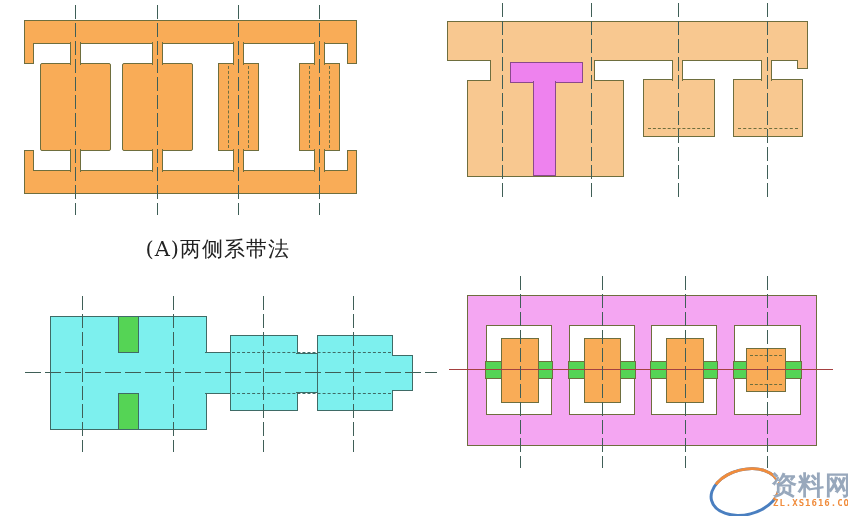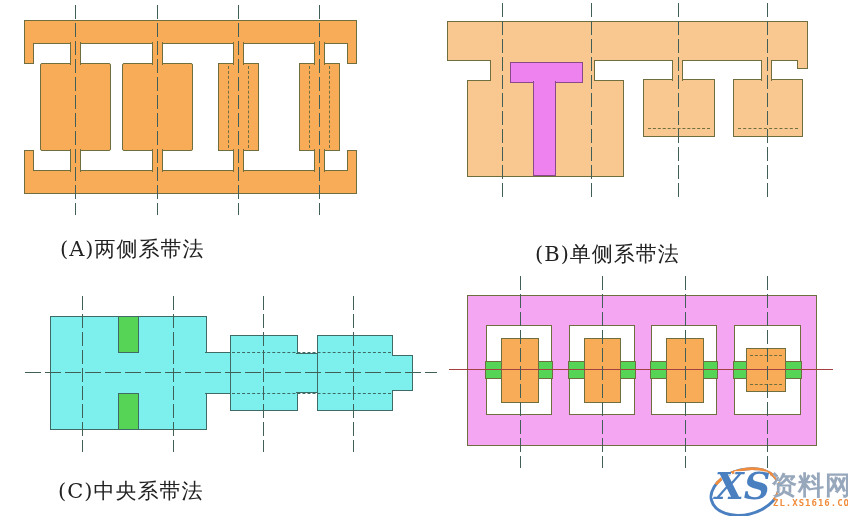--- a/index.html
+++ b/index.html
@@ -24,21 +24,21 @@
   .vl{position:absolute;width:1px;
       background-image:repeating-linear-gradient(to bottom,var(--centerline) 0 14px,rgba(0,0,0,0) 14px 18px);}
   .hlc{position:absolute;height:1px;
       background-image:repeating-linear-gradient(to right,var(--centerline) 0 16px,rgba(0,0,0,0) 16px 20px);}
   .rl{position:absolute;height:1px;background:var(--redline);}
   .dash-h{position:absolute;height:0;border-top:1px dashed var(--outline);}
   .dash-v{position:absolute;width:0;border-left:1px dashed var(--outline);}
   .c-dash{border-color:var(--outlineCy);}
   
   .cap{position:absolute;font-family:"DejaVu Serif","Liberation Serif",serif;
-       font-size:21px;color:var(--captionColor);text-align:left;letter-spacing:1px;white-space:nowrap;}
+       font-size:21px;color:var(--captionColor);text-align:right;letter-spacing:1px;white-space:nowrap;}
   
   #wm{position:absolute;left:695px;top:460px;width:153px;height:56px;}
   .wm-ell{position:absolute;left:14px;top:8px;width:66px;height:42px;border-radius:50%;
           border:3px solid var(--wmBlue);transform:rotate(-14deg);}
   .wm-ell2{position:absolute;left:14px;top:8px;width:66px;height:42px;border-radius:50%;
           border:3px solid transparent;border-top-color:var(--wmOrange);border-right-color:var(--wmOrange);
           transform:rotate(-14deg);}
   .wm-xs{position:absolute;left:20px;top:4px;font-family:"DejaVu Serif","Liberation Serif",serif;
          font-size:37px;font-style:italic;font-weight:bold;color:var(--wmBlue);
          text-shadow:1px 1px 0 #fff,-1px -1px 0 #ffffffcc;}
@@ -103,41 +103,39 @@
     <div class="sh f-pe b-lr" style="left:672px;top:60px;width:11px;height:21px;"></div>
     <div class="sh f-pe b-lr" style="left:761px;top:60px;width:11px;height:21px;"></div>
     <div class="dash-h" style="left:648px;top:128px;width:62px;"></div>
     <div class="dash-h" style="left:738px;top:128px;width:60px;"></div>
 
     <div class="vl" style="left:502px;top:3px;height:197px;"></div>
     <div class="vl" style="left:591px;top:3px;height:197px;"></div>
     <div class="vl" style="left:678px;top:3px;height:197px;"></div>
     <div class="vl" style="left:767px;top:3px;height:197px;"></div>
   </div>
-  <div class="cap" style="left:535px;top:240px;width:220px;">(B)单侧系带法</div>
 
   <div>
     <div class="sh f-cy" style="left:50px;top:316px;width:157px;height:114px;"></div>
     <div class="sh f-cy b-tb" style="left:205px;top:352px;width:27px;height:42px;"></div>
     <div class="sh f-cy" style="left:230px;top:335px;width:68px;height:76px;"></div>
     <div class="sh f-cy b-tb" style="left:296px;top:353px;width:23px;height:40px;"></div>
     <div class="sh f-cy" style="left:317px;top:335px;width:76px;height:76px;"></div>
     <div class="sh f-cy no-l" style="left:392px;top:355px;width:21px;height:36px;"></div>
     <div class="sh f-gr2" style="left:118px;top:316px;width:21px;height:37px;"></div>
     <div class="sh f-gr2" style="left:118px;top:393px;width:21px;height:37px;"></div>
     <div class="dash-h c-dash" style="left:232px;top:352px;width:159px;"></div>
     <div class="dash-h c-dash" style="left:232px;top:393px;width:159px;"></div>
 
     <div class="hlc" style="left:25px;top:372px;width:412px;"></div>
     <div class="vl" style="left:82px;top:296px;height:156px;"></div>
     <div class="vl" style="left:173px;top:296px;height:156px;"></div>
     <div class="vl" style="left:263px;top:296px;height:156px;"></div>
     <div class="vl" style="left:353px;top:296px;height:156px;"></div>
   </div>
-  <div class="cap" style="left:58px;top:477px;width:225px;">(C)中央系带法</div>
 
   <div>
     <div class="sh f-pk" style="left:467px;top:295px;width:350px;height:151px;"></div>
 
     <div class="sh f-wh" style="left:486px;top:325px;width:66px;height:90px;"></div>
     <div class="sh f-wh" style="left:569px;top:325px;width:66px;height:90px;"></div>
     <div class="sh f-wh" style="left:651px;top:325px;width:66px;height:90px;"></div>
     <div class="sh f-wh" style="left:734px;top:325px;width:67px;height:90px;"></div>
 
     <div class="sh f-gr" style="left:485px;top:361px;width:17px;height:18px;"></div>
@@ -160,18 +158,17 @@
 
     <div class="vl" style="left:520px;top:276px;height:192px;"></div>
     <div class="vl" style="left:602px;top:276px;height:192px;"></div>
     <div class="vl" style="left:685px;top:276px;height:192px;"></div>
     <div class="vl" style="left:767px;top:276px;height:192px;"></div>
   </div>
 
   <div id="wm">
     <div class="wm-ell"></div>
     <div class="wm-ell2"></div>
-    <div class="wm-xs">XS</div>
     <div class="wm-name">资料网</div>
     <div class="wm-url">ZL.XS1616.COM</div>
   </div>
 
 </div>
 
 </body></html>

